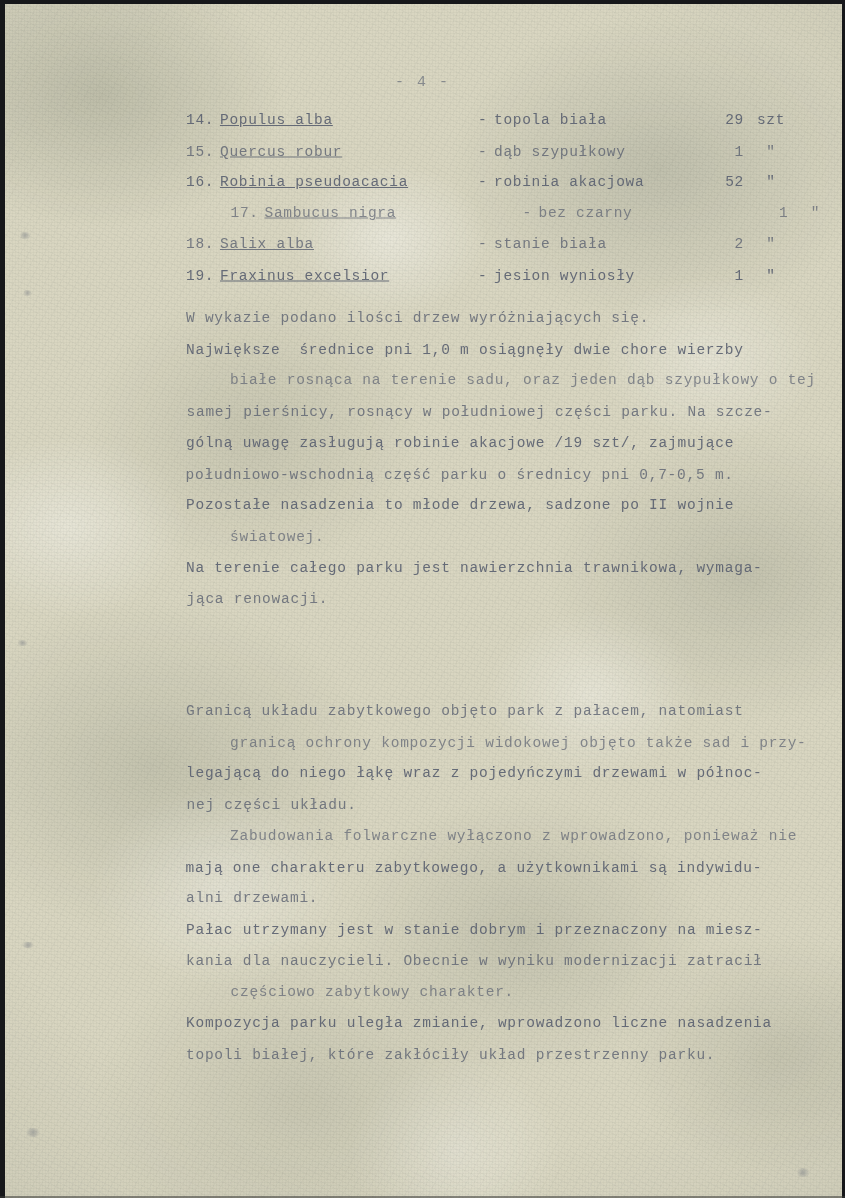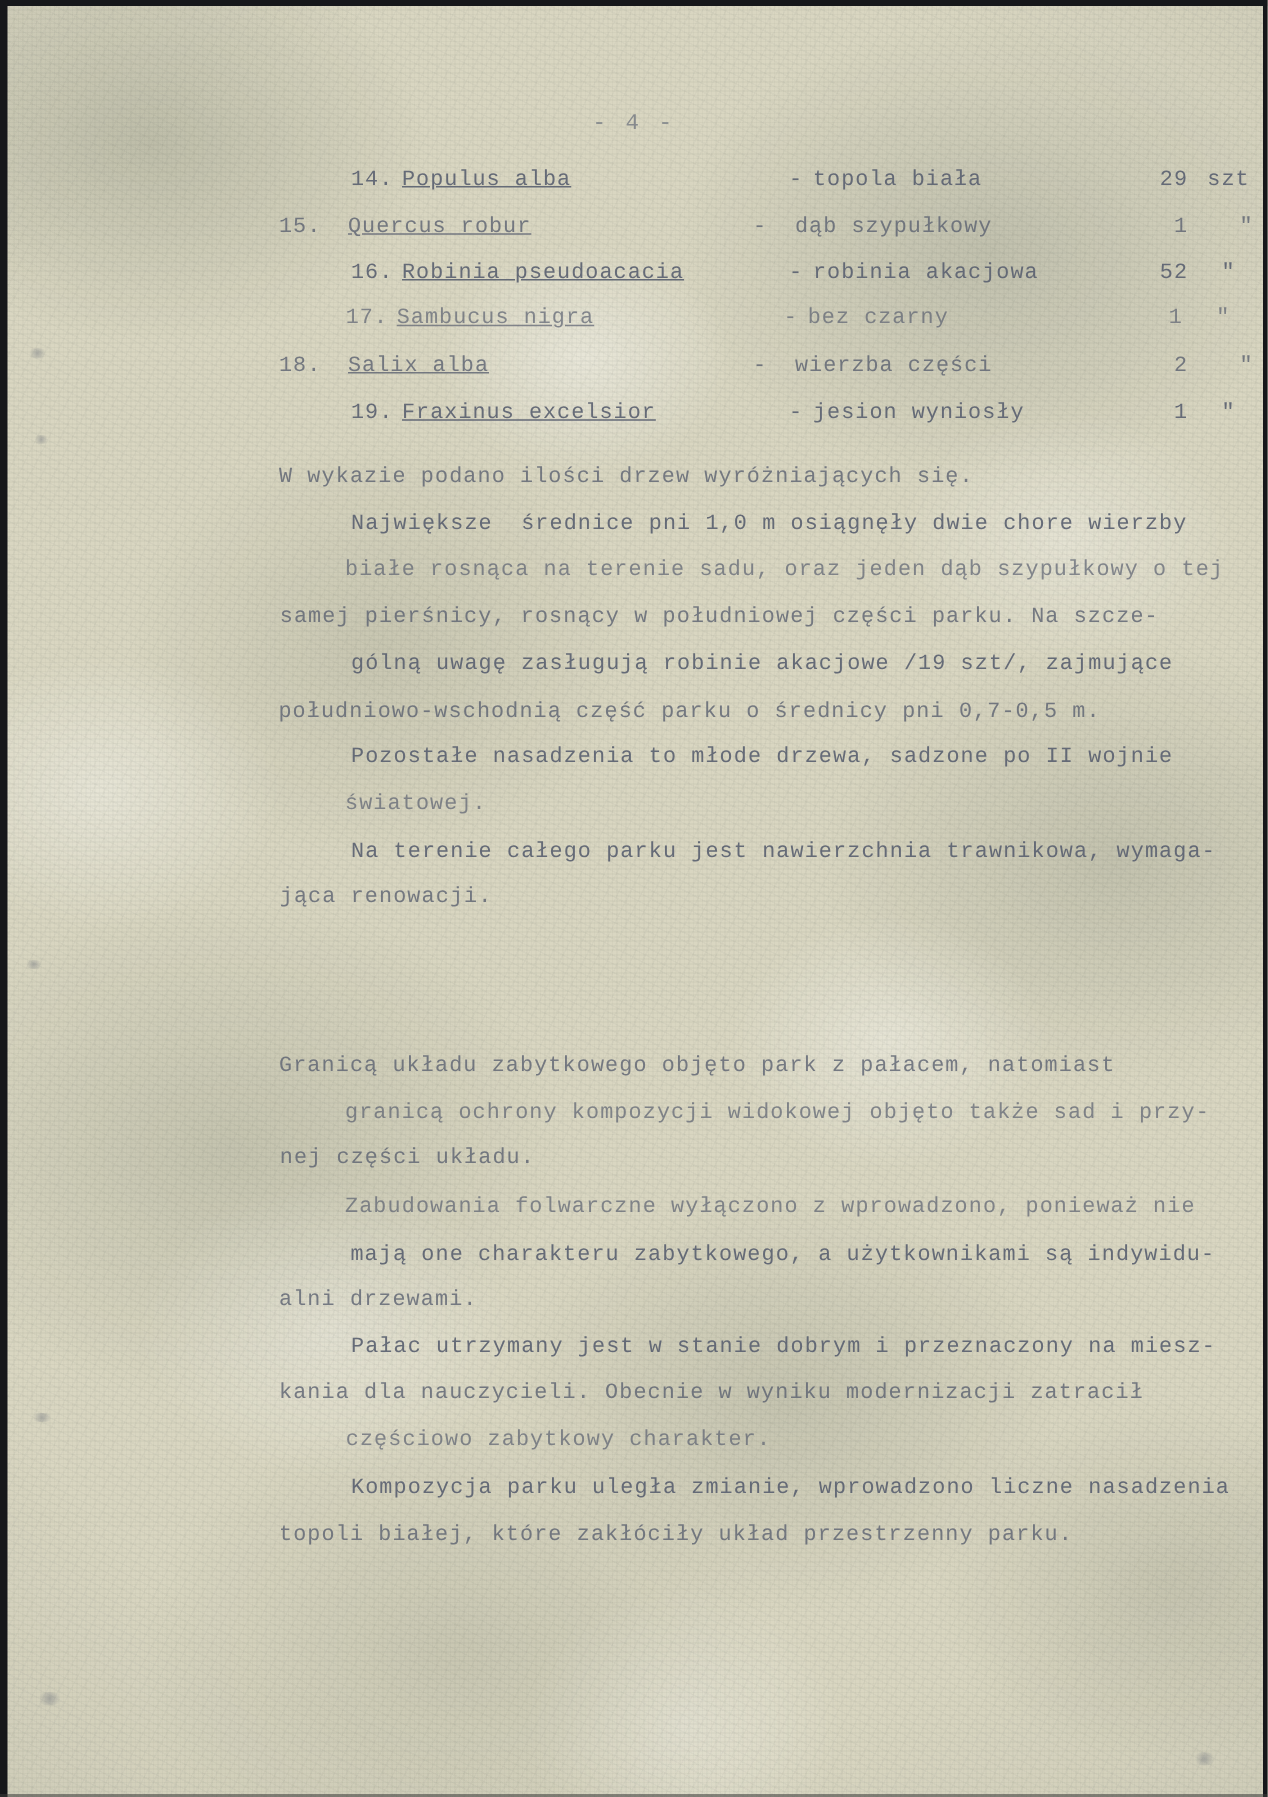--- a/index.html
+++ b/index.html
@@ -131,22 +131,22 @@
     letter-spacing: .75px;
     white-space: pre;
   }
   .heading-line .h-num { }
   .heading-line .h-text {
     border-bottom: 1.5px solid #5c6271;
     padding-bottom: 1px;
   }
 
   
-  .ink-a { opacity: .92; margin-left: 48px; }
-  .ink-b { opacity: .80; gap: 12px; }
+  .ink-a { opacity: .92; }
+  .ink-b { opacity: .80; }
   .ink-c { opacity: .70; margin-left: 44px; }
   .jit-1 { transform: translateY(.5px); }
   .jit-2 { transform: translateY(-.5px) translateX(.5px); }
   .jit-3 { transform: translateY(.8px) translateX(-.4px); }
 
   .textlayer { filter: blur(.22px); }
 </style>
 </head>
 <body>
 
@@ -203,21 +203,21 @@
         <span class="sp-dash">-</span>
         <span class="sp-pl">bez czarny</span>
         <span class="sp-qty">1</span>
         <span class="sp-unit">"</span>
       </div>
 
       <div class="species-row ink-b">
         <span class="sp-num">18.</span>
         <span class="sp-latin">Salix alba</span>
         <span class="sp-dash">-</span>
-        <span class="sp-pl">wierzba części</span>
+        <span class="sp-pl">stanie biała</span>
         <span class="sp-qty">2</span>
         <span class="sp-unit">"</span>
       </div>
 
       <div class="species-row ink-a jit-1">
         <span class="sp-num">19.</span>
         <span class="sp-latin">Fraxinus excelsior</span>
         <span class="sp-dash">-</span>
         <span class="sp-pl">jesion wyniosły</span>
         <span class="sp-qty">1</span>
@@ -235,20 +235,21 @@
       <div class="body-line ink-a">Pozostałe nasadzenia to młode drzewa, sadzone po II wojnie</div>
       <div class="body-line ink-c jit-1">światowej.</div>
       <div class="body-line ink-a">Na terenie całego parku jest nawierzchnia trawnikowa, wymaga-</div>
       <div class="body-line ink-b jit-2">jąca renowacji.</div>
     </div>
 
 
     <div class="body-block" style="top:703px;">
       <div class="body-line ink-b">Granicą układu zabytkowego objęto park z pałacem, natomiast</div>
       <div class="body-line ink-c jit-1">granicą ochrony kompozycji widokowej objęto także sad i przy-</div>
+      <div class="body-line ink-a">legającą do niego łąkę wraz z pojedyńczymi drzewami w północ-</div>
       <div class="body-line ink-b jit-2">nej części układu.</div>
       <div class="body-line ink-c">Zabudowania folwarczne wyłączono z wprowadzono, ponieważ nie</div>
       <div class="body-line ink-a jit-3">mają one charakteru zabytkowego, a użytkownikami są indywidu-</div>
       <div class="body-line ink-b">alni drzewami.</div>
       <div class="body-line ink-a jit-1">Pałac utrzymany jest w stanie dobrym i przeznaczony na miesz-</div>
       <div class="body-line ink-b">kania dla nauczycieli. Obecnie w wyniku modernizacji zatracił</div>
       <div class="body-line ink-c jit-2">częściowo zabytkowy charakter.</div>
       <div class="body-line ink-a">Kompozycja parku uległa zmianie, wprowadzono liczne nasadzenia</div>
       <div class="body-line ink-b jit-1">topoli białej, które zakłóciły układ przestrzenny parku.</div>
     </div>

